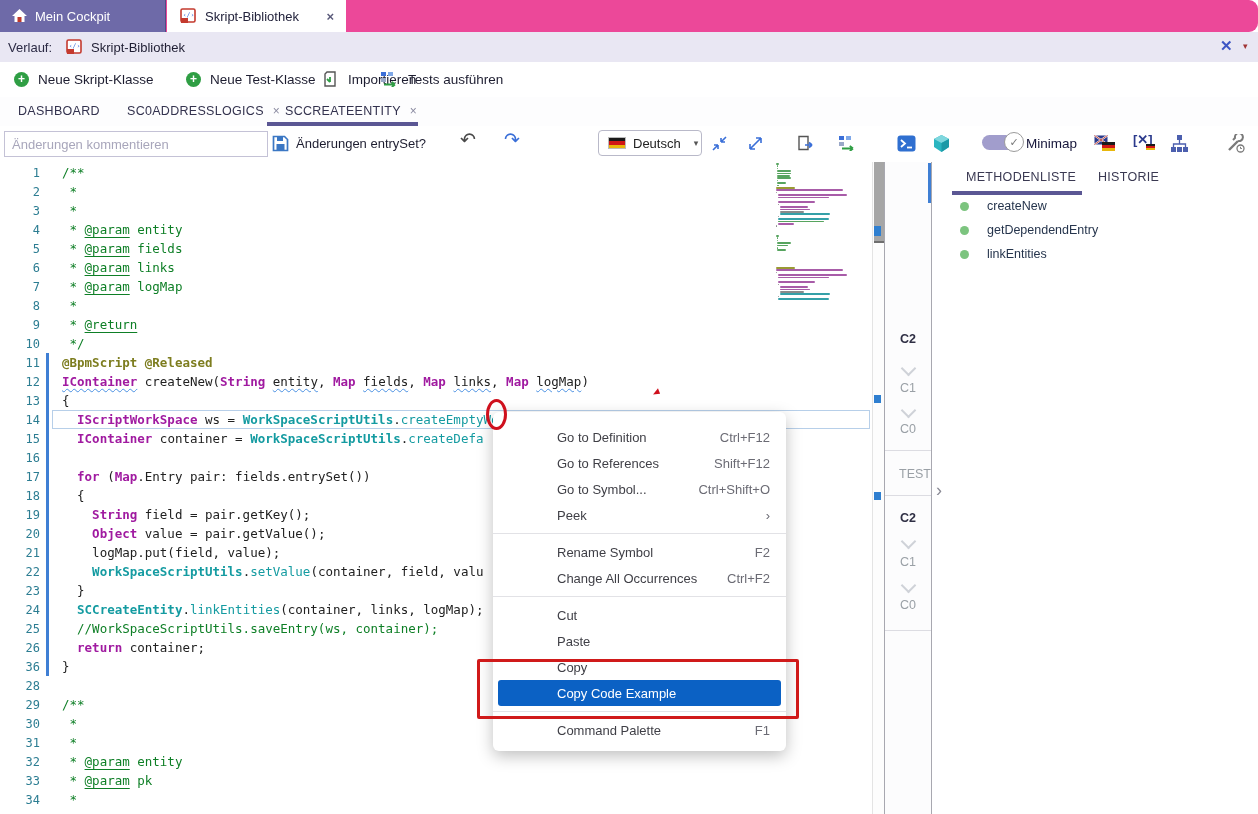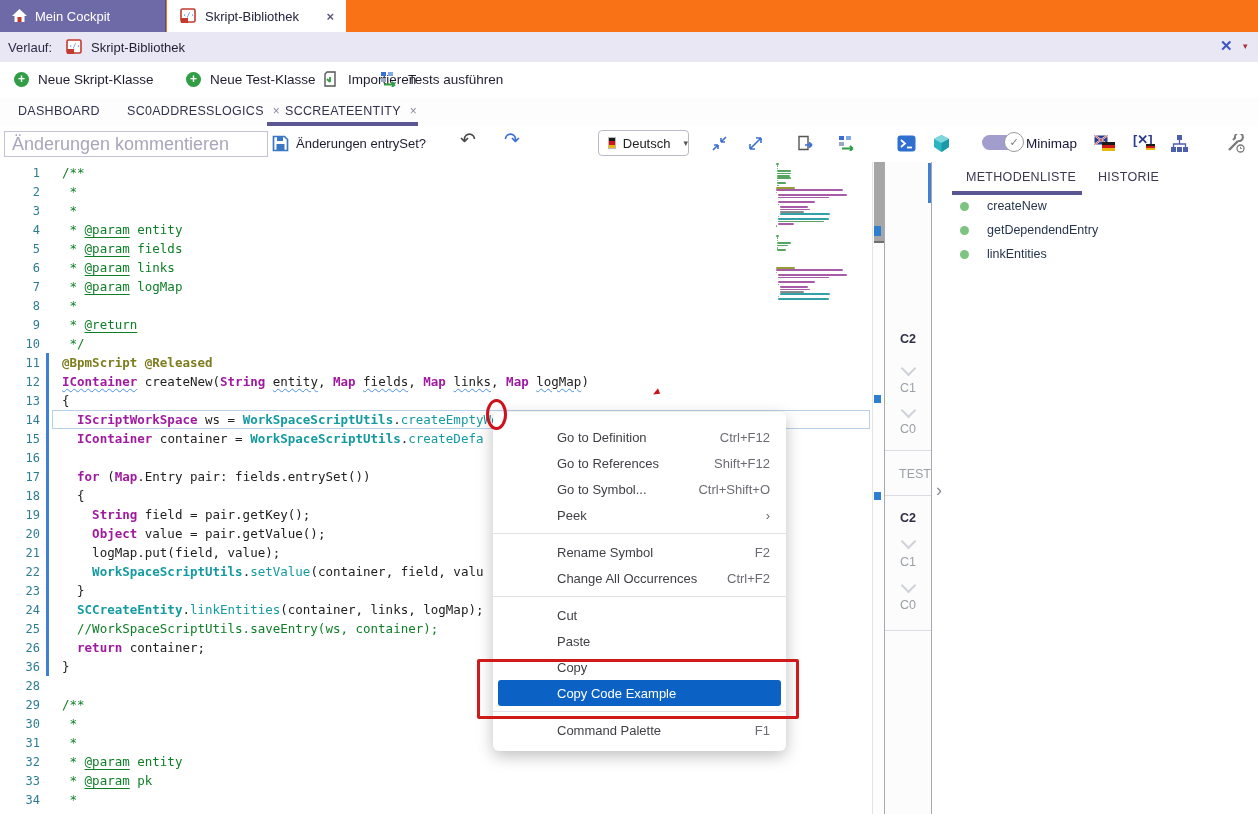--- a/index.html
+++ b/index.html
@@ -2,21 +2,21 @@
 <html><head>
 <meta charset="utf-8">
 <style>
   html,body{margin:0;padding:0;background:#fff;}
   #app{position:relative;width:1258px;height:814px;overflow:hidden;
        font-family:"Liberation Sans",sans-serif;background:#fff;}
   .abs{position:absolute;}
   .sepv{position:absolute;width:1px;background:#d6d6de;}
 
   
-  .topbar{position:absolute;left:0;top:0;width:1258px;height:32px;background:#f97316;}
+  .topbar{position:absolute;left:0;top:0;width:1258px;height:32px;background:#ec4899;border-radius:9px;}
   .wtab{position:absolute;top:0;height:32px;display:flex;align-items:center;gap:8px;cursor:pointer;}
   .wtab1{left:0;width:166px;background:#6e6aa8;border-right:1px solid #4f4b85;color:#fff;padding-left:12px;box-sizing:border-box;font-size:13px;}
   .wtab2{left:167px;width:179px;background:#fff;color:#23233c;padding-left:13px;box-sizing:border-box;font-size:13px;}
   .wtab-close{margin-left:auto;margin-right:12px;color:#5a5a7a;font-size:13px;font-weight:bold;}
 
   
   .verlauf{position:absolute;left:0;top:32px;width:1258px;height:30px;background:#e9e7f3;display:flex;align-items:center;font-size:13px;color:#2c2b45;}
   .vlabel{margin-left:8px;}
   .vlink{margin-left:8px;color:#1f1e33;}
   .vclose{position:absolute;left:1220px;top:5px;color:#3d55c4;font-size:15px;font-weight:bold;cursor:pointer;}
@@ -28,27 +28,27 @@
   .plus{width:15px;height:15px;border-radius:50%;background:#2f9e44;color:#fff;font-size:12px;font-weight:bold;text-align:center;line-height:14px;}
 
   
   .edittabs{position:absolute;left:0;top:97px;width:1258px;height:29px;background:#fdfdfe;}
   .etab{position:absolute;top:0;height:28px;display:flex;align-items:center;gap:9px;font-size:12.5px;color:#33324e;cursor:pointer;letter-spacing:.3px;}
   .etab .x{color:#8a8aa0;font-size:12px;}
   .etab-underline{position:absolute;left:267px;top:122px;width:151px;height:4px;background:#5b5794;}
 
   
   .edittoolbar{position:absolute;left:0;top:126px;width:1258px;height:36px;background:#fff;border-bottom:1px solid #d8d8e0;}
-  .cinput{position:absolute;left:4px;top:5px;width:248px;height:24px;border:1px solid #c4c2d6;font-size:18px;padding:0 7px;color:#333;outline:none;font-family:"Liberation Sans",sans-serif;}
+  .cinput{position:absolute;left:4px;top:5px;width:248px;height:24px;border:1px solid #c4c2d6;font-size:13px;padding:0 7px;color:#333;outline:none;font-family:"Liberation Sans",sans-serif;}
   .cinput::placeholder{color:#a8a6bb;}
   .tlabel{font-size:13px;color:#1d1d30;}
   .tbicon{position:absolute;top:6px;cursor:pointer;}
   .undo{color:#4a4a4a;font-size:19px;}
   .redo{color:#3a6fd8;font-size:19px;}
-  .dropdown{position:absolute;left:598px;top:4px;width:91px;height:26px;border:1px solid #b9b9c9;border-radius:4px;display:flex;align-items:center;gap:7px;padding-left:9px;box-sizing:border-box;cursor:pointer;}
+  .dropdown{position:absolute;left:598px;top:4px;width:104px;height:26px;border:1px solid #b9b9c9;border-radius:4px;display:flex;align-items:center;gap:7px;padding-left:9px;box-sizing:border-box;cursor:pointer;}
   .flag-de{width:18px;height:12px;background:linear-gradient(#1a1a1a 33%,#d01616 33%,#d01616 66%,#e8b70c 66%);border:1px solid #bbb;box-sizing:border-box;}
   .ddcaret{margin-left:6px;color:#555;font-size:9px;}
   .toggle{position:absolute;left:982px;top:9px;width:34px;height:15px;border-radius:8px;background:#a19dcc;cursor:pointer;}
   .knob{position:absolute;right:-8px;top:-3px;width:20px;height:20px;border-radius:50%;background:#fff;border:1px solid #9b9b9b;box-sizing:border-box;color:#777;font-size:11px;text-align:center;line-height:18px;}
   .minimap-label{position:absolute;left:1026px;top:10px;font-size:13.5px;color:#16163a;}
 
   
   .editor{position:absolute;left:0;top:162px;width:884px;height:652px;background:#fff;overflow:hidden;}
   #code-lines{position:absolute;left:0;top:1px;}
   .line{position:relative;display:flex;height:19px;align-items:center;}

